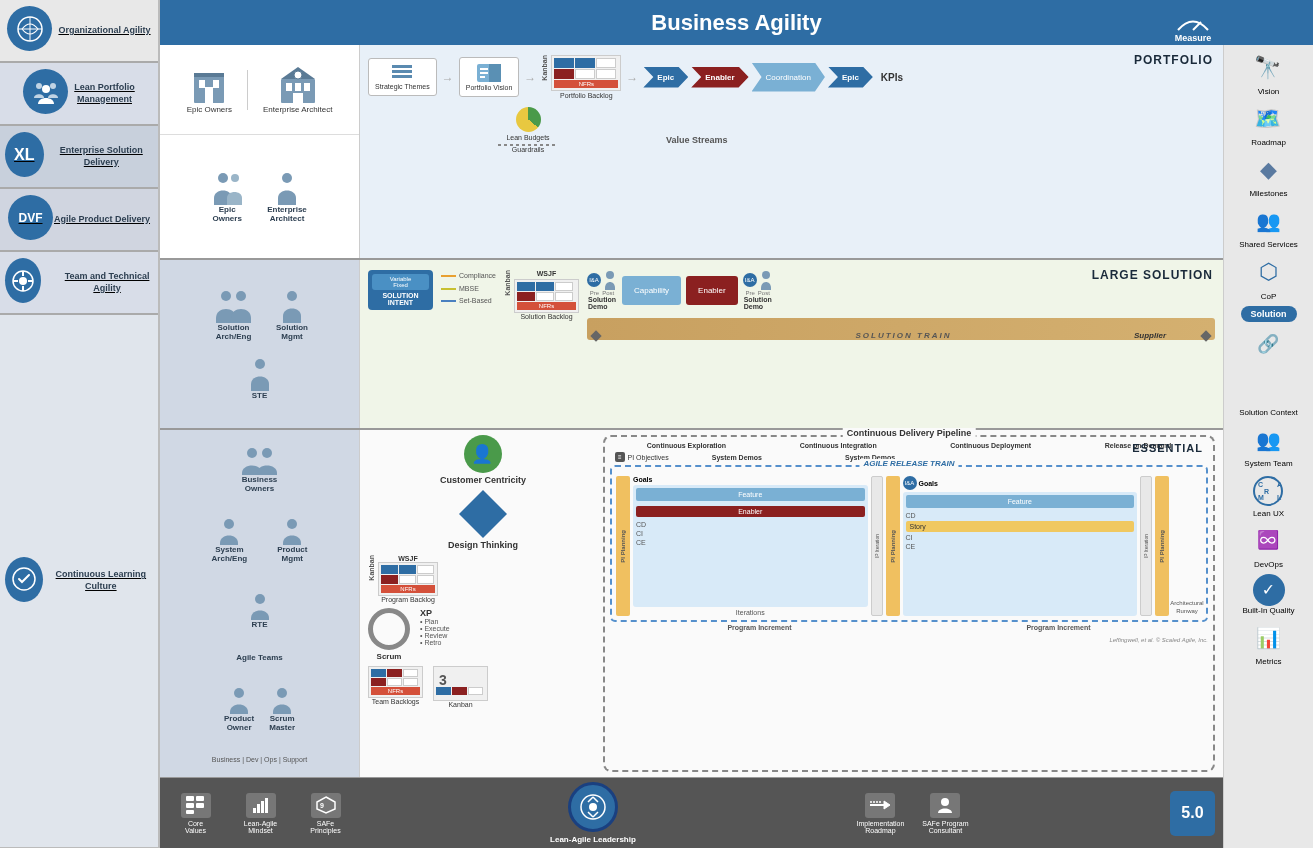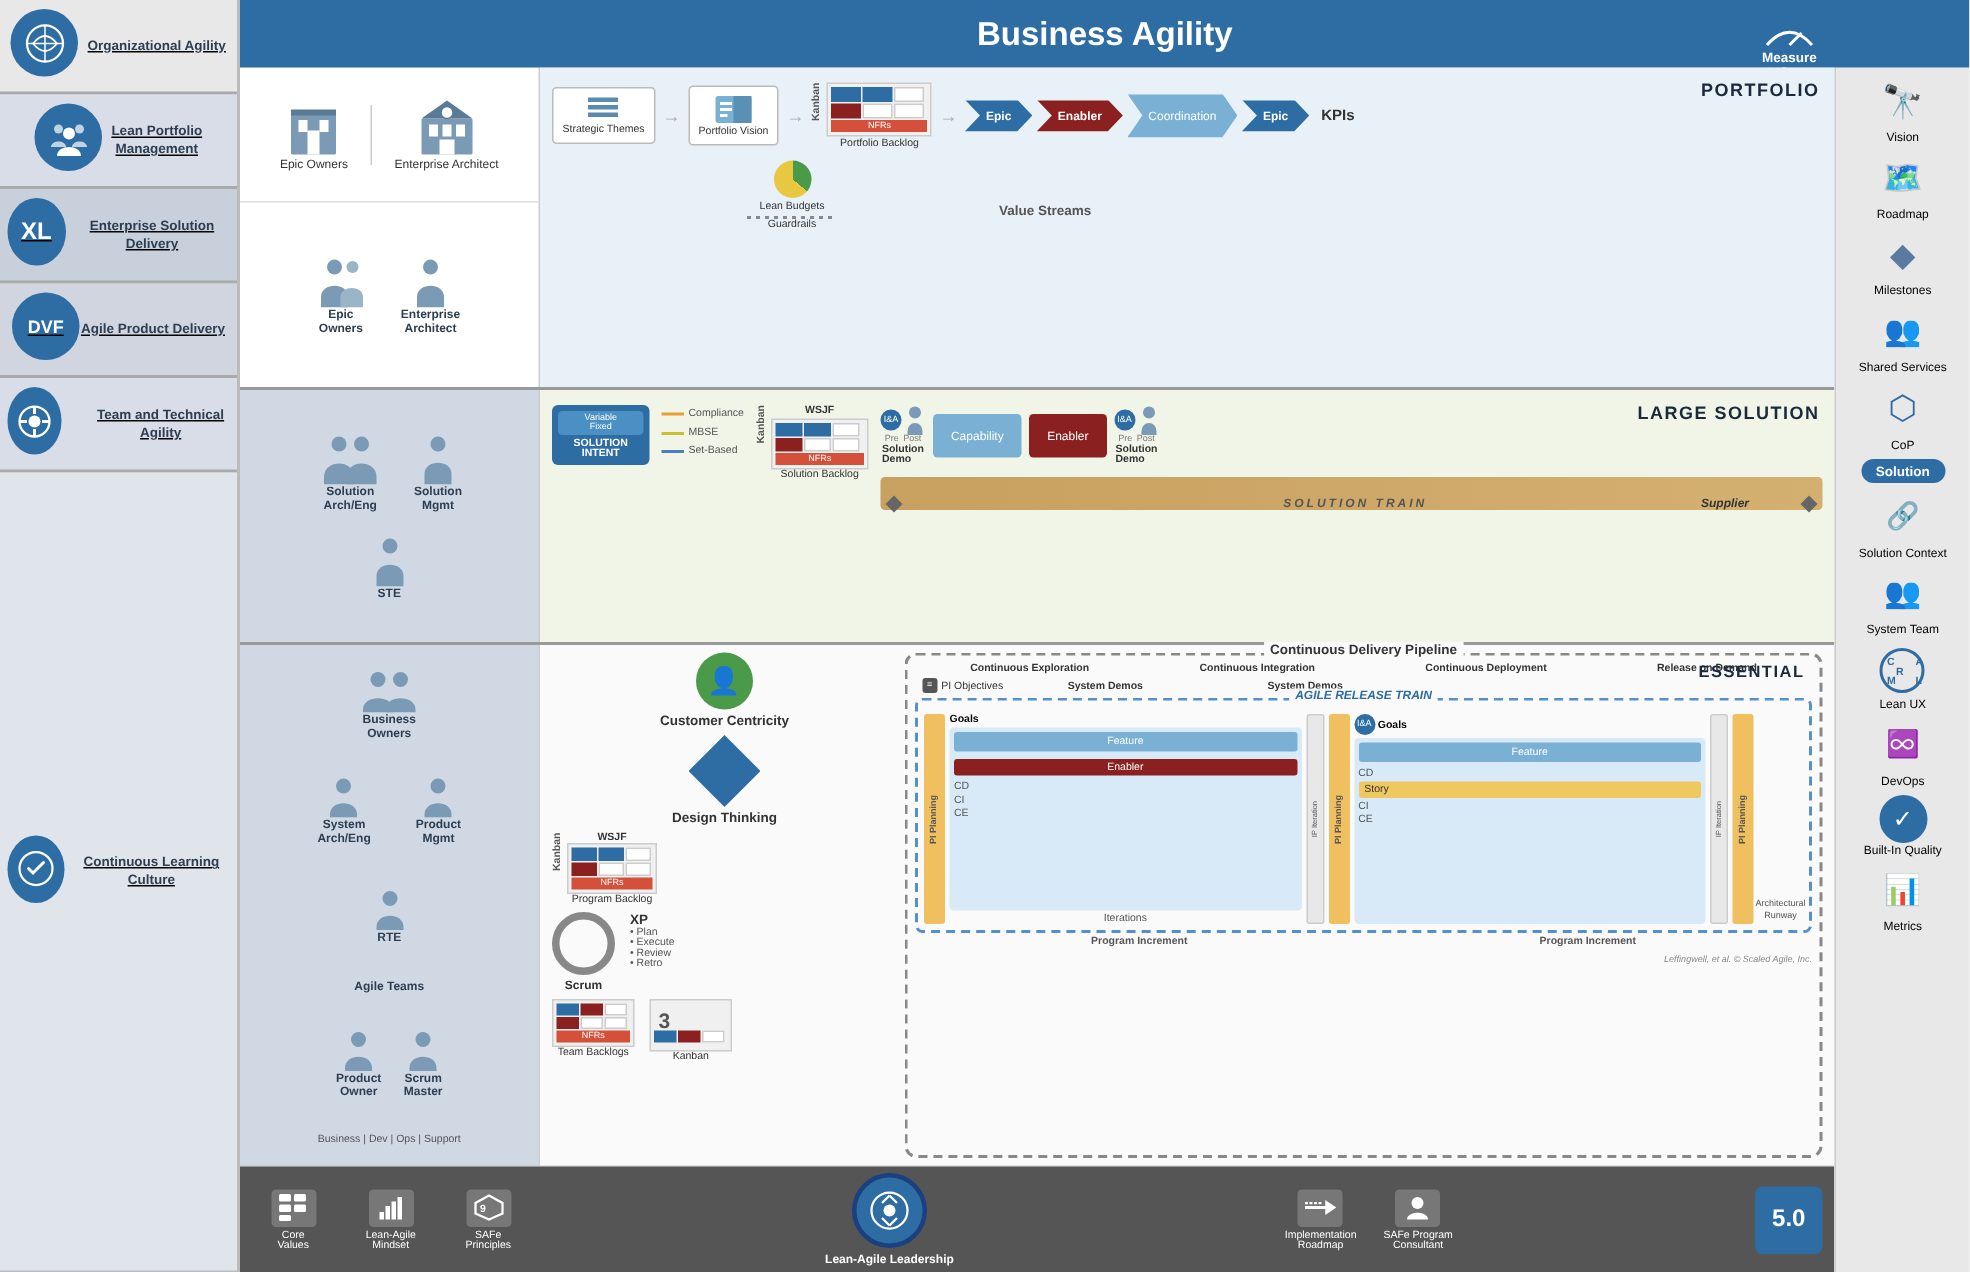--- a/index.html
+++ b/index.html
@@ -894,21 +894,21 @@
         <div class="right-item">
           <div class="right-icon" style="color:#2e6da4;font-size:22px;">⬡</div>
           <span style="font-size:8px;text-align:center;">CoP</span>
         </div>
 
         <div style="background:#2e6da4;color:white;border-radius:12px;padding:3px 10px;font-size:9px;font-weight:bold;cursor:pointer;">
           <span>Solution</span>
         </div>
         <div class="right-item">
           <div class="right-icon" style="font-size:18px;">🔗</div>
-          <span style="font-size:8px;text-align:center;line-height:1.2;">Solution
+          <span style="font-size:8px;text-align:center;line-height:1.2;margin-top:44px;">Solution
 Context</span>
         </div>
         <div class="right-item">
           <div class="right-icon" style="font-size:20px;">👥</div>
           <span style="font-size:8px;text-align:right;line-height:1.2;">System
 Team</span>
         </div>
 
         <div class="right-item">
           <div style="width:35px;height:35px;position:relative;display:flex;align-items:center;justify-content:center;">

